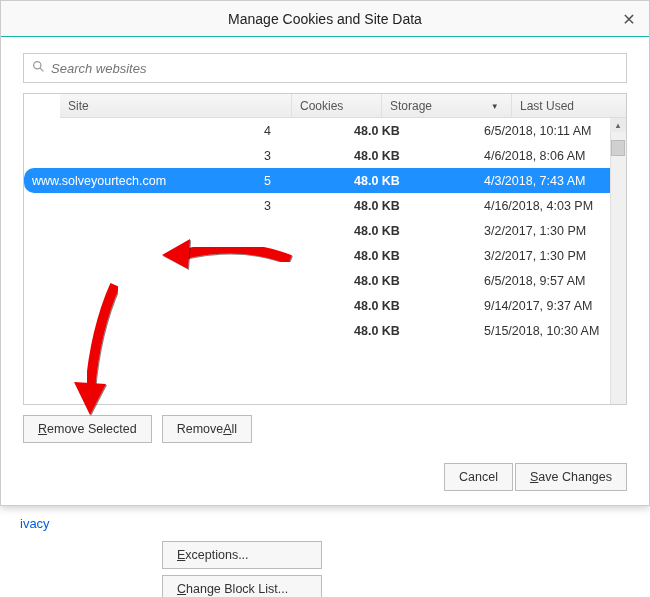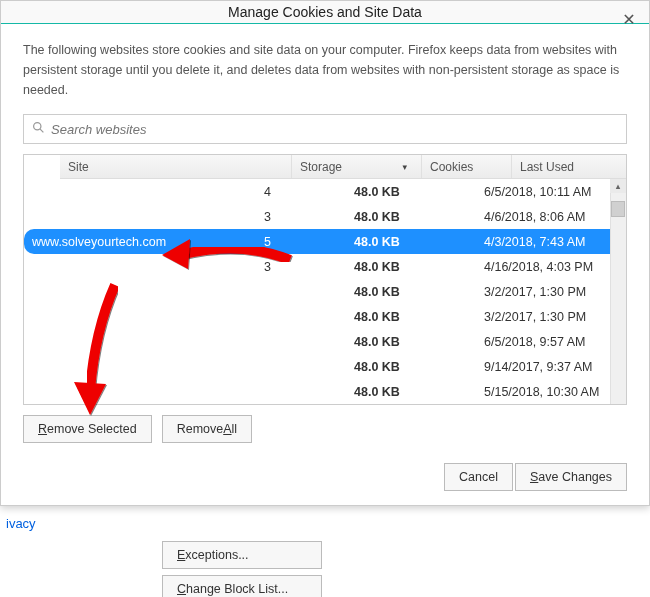--- a/index.html
+++ b/index.html
@@ -187,21 +187,21 @@
     top: 506px;
     left: 0;
     width: 650px;
     height: 91px;
     background: #fff;
     padding-top: 10px;
   }
   .bg-link {
     color: #0060df;
     font-size: 13px;
-    margin-left: 6px;
+    margin-left: 20px;
   }
   .bg-buttons {
     margin-left: 162px;
     margin-top: 10px;
     display: flex;
     flex-direction: column;
     gap: 6px;
     width: 160px;
   }
 
@@ -225,43 +225,42 @@
   </div>
 </div>
 
 <div class="dialog">
   <div class="dialog-header">
     <span class="dialog-title">Manage Cookies and Site Data</span>
     <div class="close-btn">✕</div>
   </div>
 
   <div class="dialog-body">
-    <p class="desc">The following websites store cookies and site data on your computer. Firefox keeps data from websites with persistent storage until you delete it, and deletes data from websites with non-persistent storage as space is needed.</p>
 
     <div class="search-wrap">
       <span class="search-icon">
         <svg width="13" height="13" viewBox="0 0 16 16">
             <circle cx="6.5" cy="6.5" r="4.5" fill="none" stroke="#999" stroke-width="1.5"></circle>
             <line x1="10" y1="10" x2="14" y2="14" stroke="#999" stroke-width="1.5"></line>
           </svg>
       </span>
       <input class="search-input" placeholder="Search websites" style="">
     </div>
 
     <div class="table-wrap">
       <div class="table-header">
         <div class="col col-site">
             <span>Site</span>
           </div>
+        <div class="col col-cookies">
+            <span>Cookies</span>
+          </div>
         <div class="col col-storage">
             <span>Storage</span>
             <span class="sort-ind">▾</span>
-          </div>
-        <div class="col col-cookies">
-            <span>Cookies</span>
           </div>
         <div class="col col-last">
             <span>Last Used</span>
           </div>
       </div>
       <div class="table-body" id="table-body">
           <div class="row">
             <div class="cell-site"></div>
             <div class="cell-cookies">4</div>
             <div class="cell-storage">48.0 KB</div>

